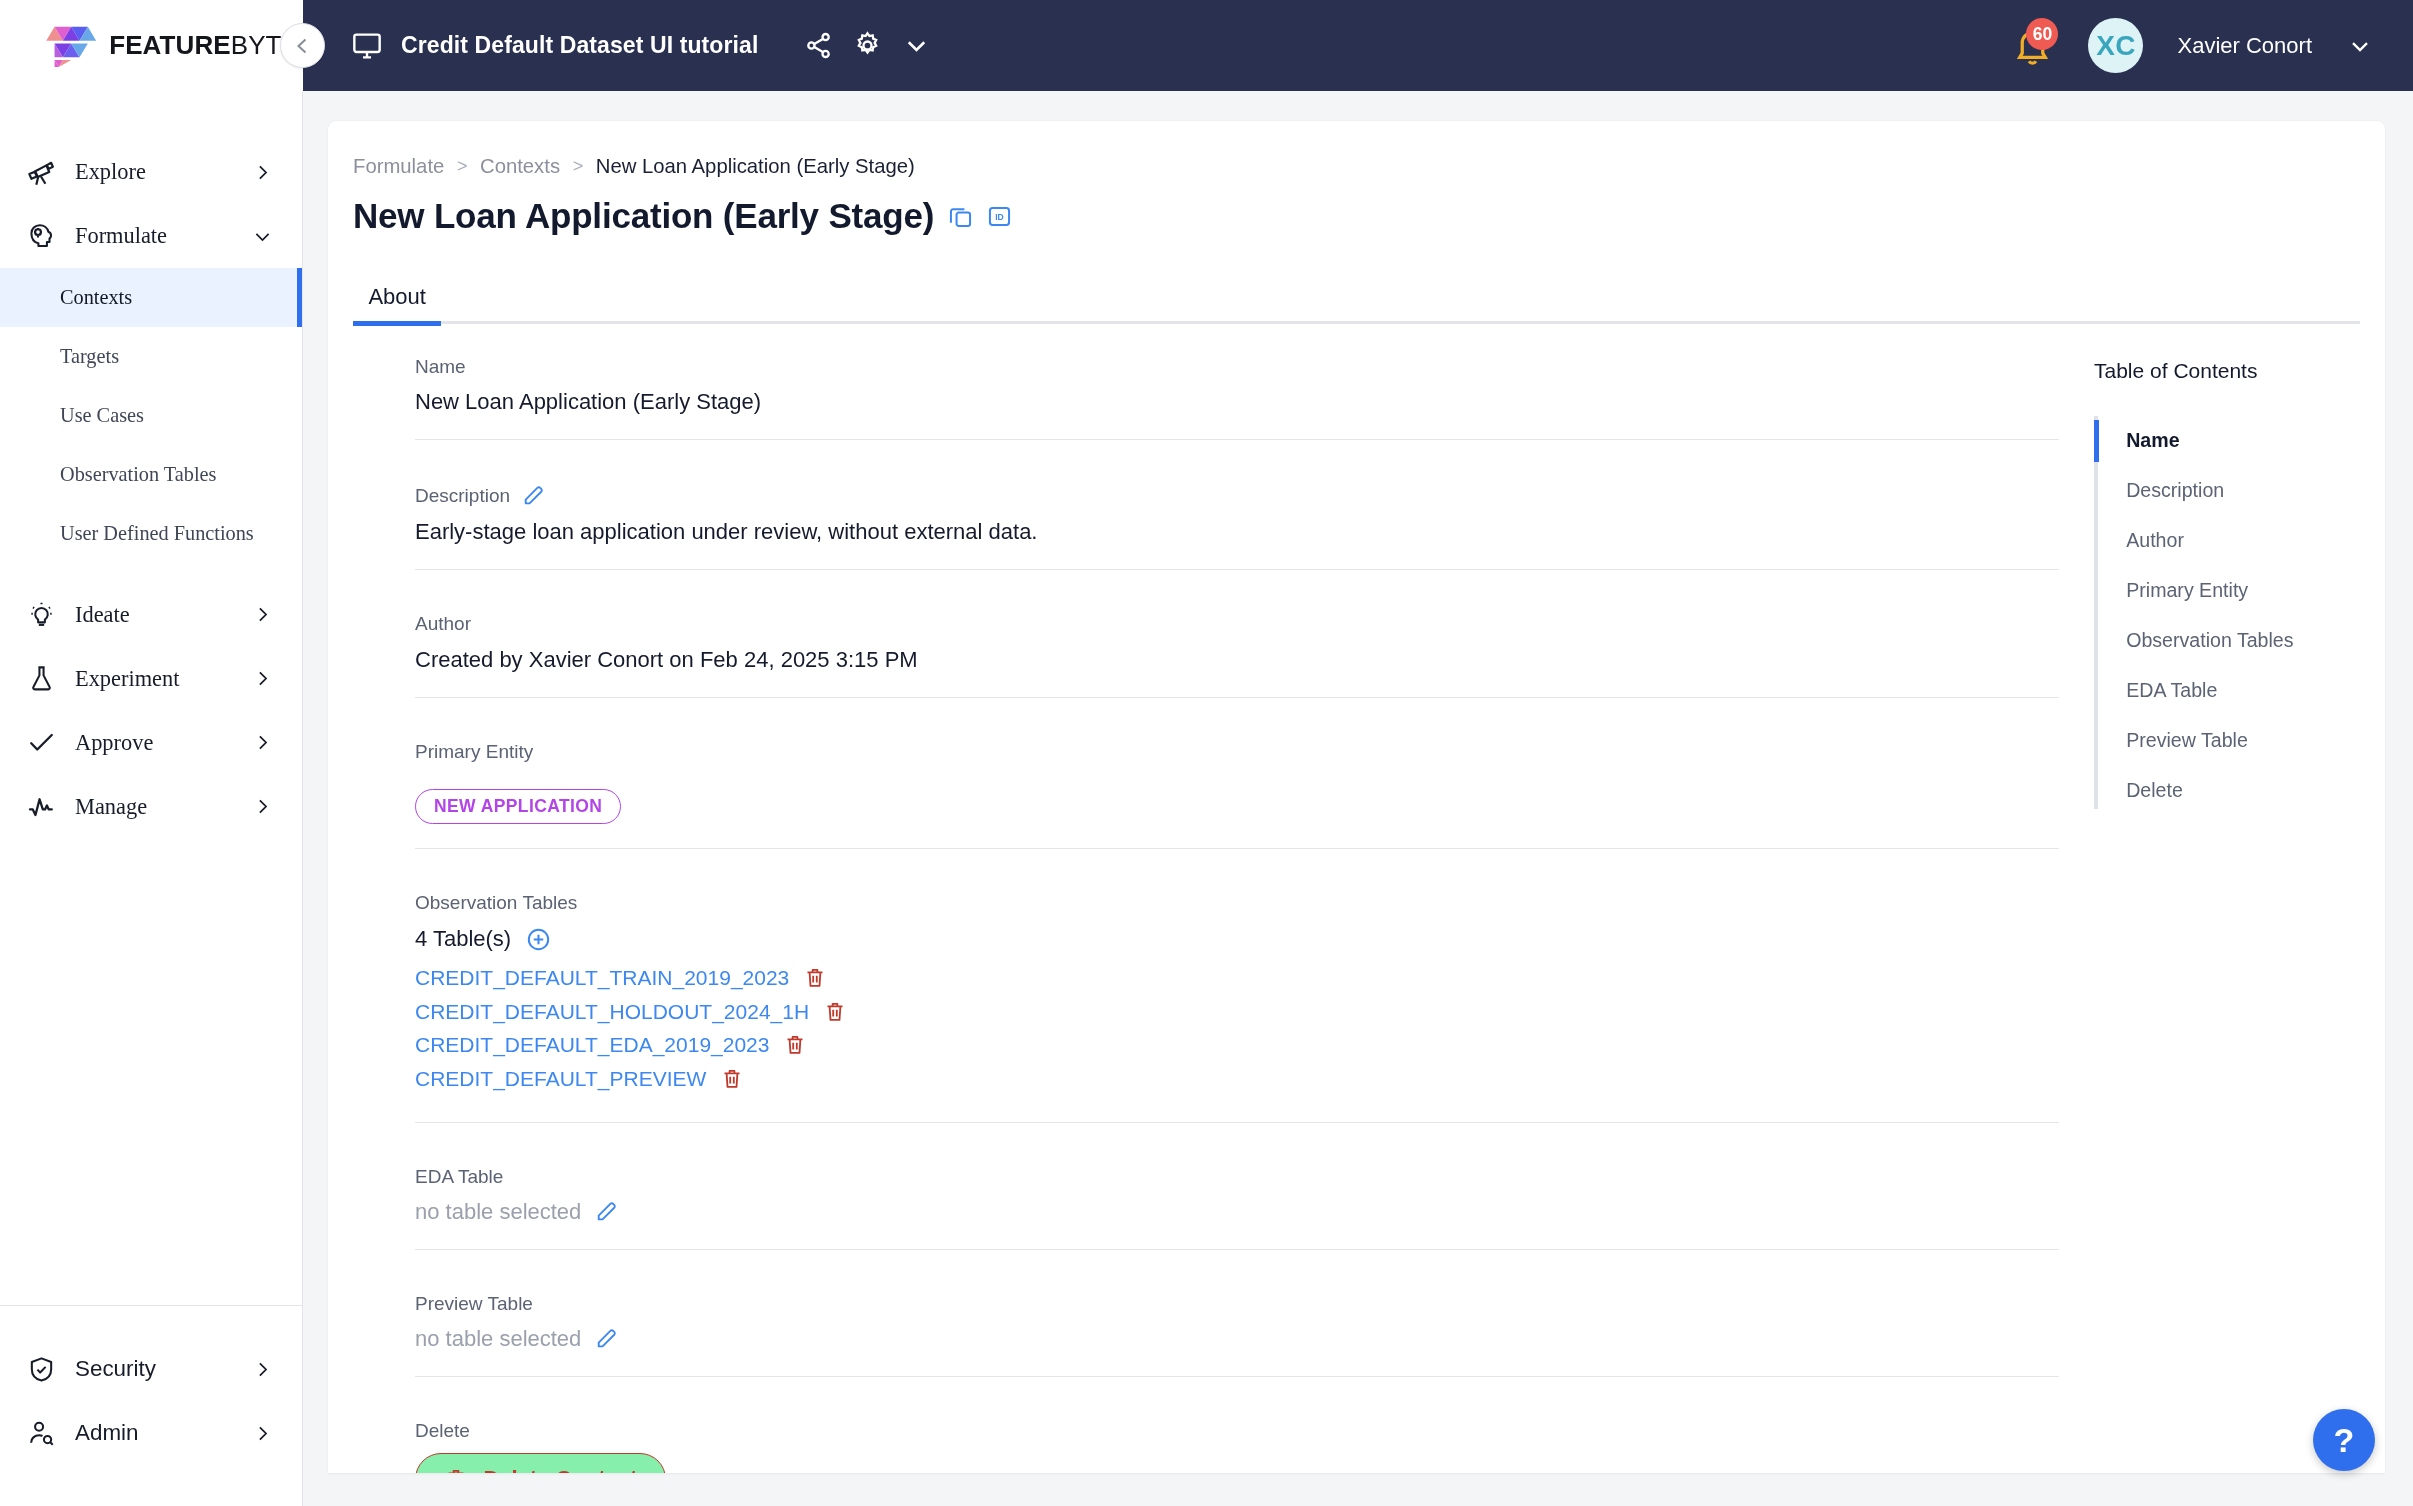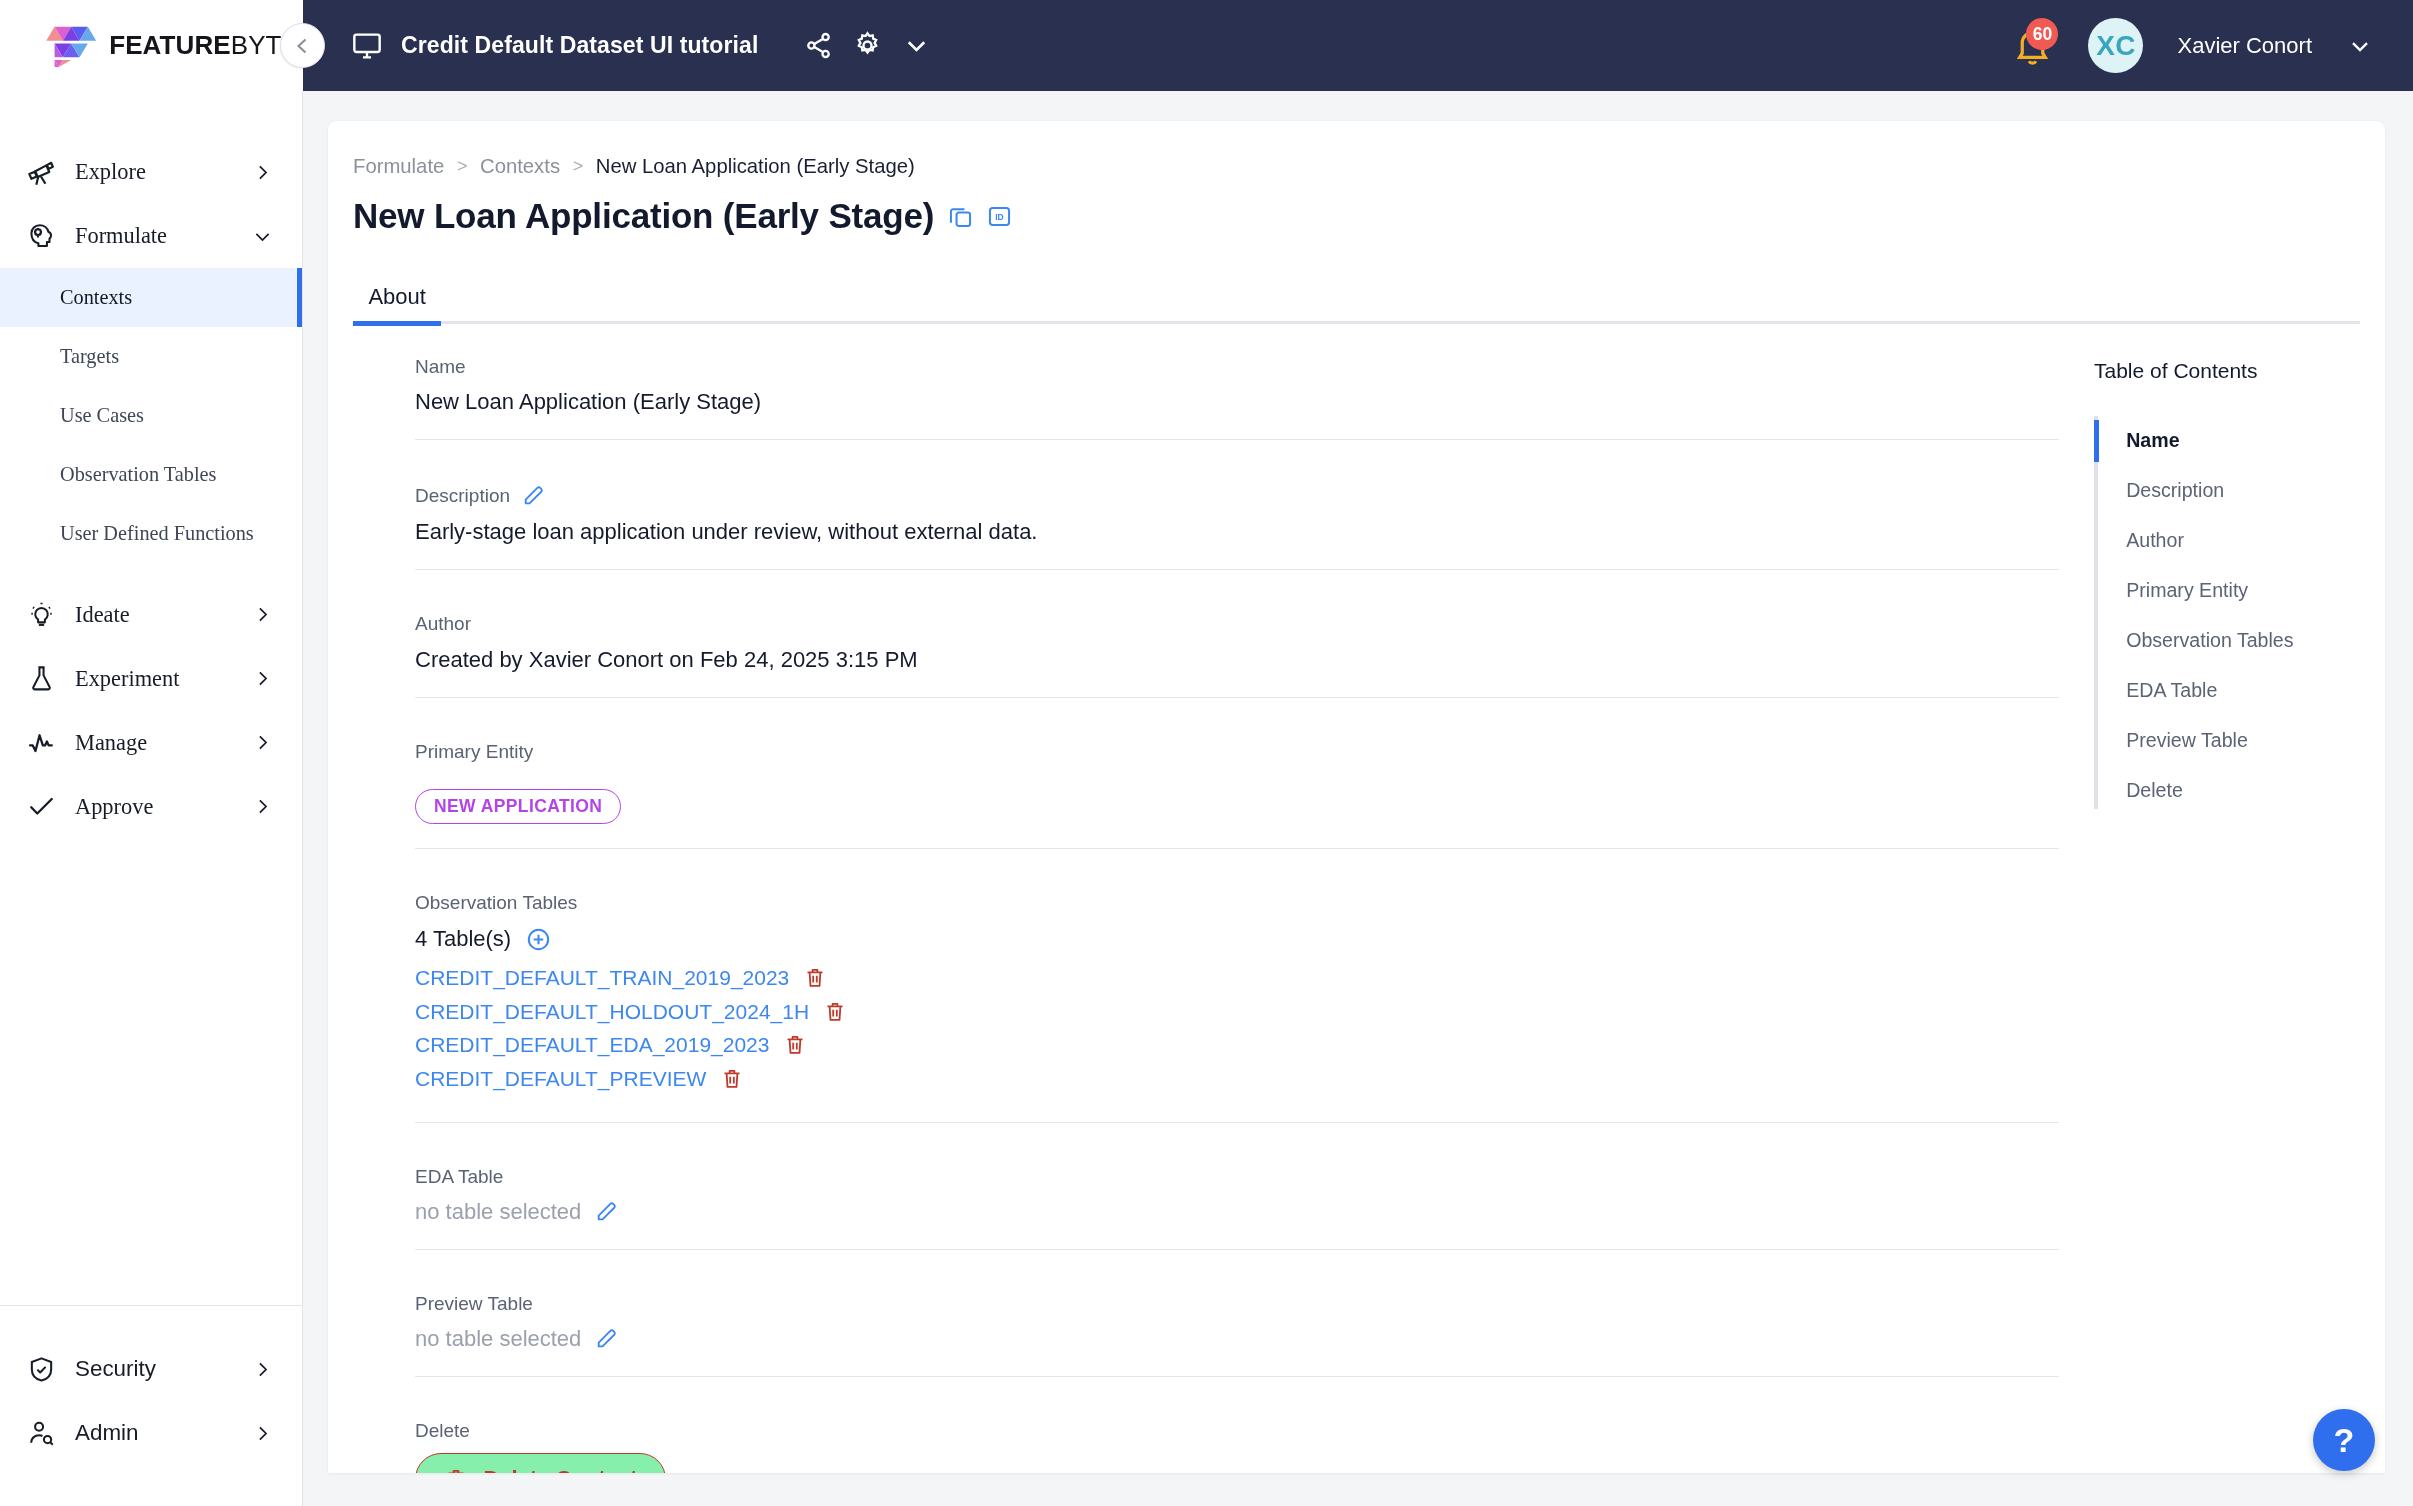--- a/index.html
+++ b/index.html
@@ -290,36 +290,36 @@
         </span>
         <span class="nav-label">Experiment</span>
         <svg class="nav-caret" viewBox="0 0 24 24" fill="none" stroke="#171c29" stroke-width="2">
             <path d="M9 5l7 7-7 7"></path>
           </svg>
       </div>
 
       <div class="nav-row">
         <span class="nav-ico">
           <svg viewBox="0 0 24 24" width="29" height="29" fill="none" stroke="#171c29" stroke-width="1.9" stroke-linecap="round" stroke-linejoin="round">
+            <path d="M3.5 12.6l5 5.2L20.5 5.8"></path>
+          </svg>
+        </span>
+        <span class="nav-label">Approve</span>
+        <svg class="nav-caret" viewBox="0 0 24 24" fill="none" stroke="#171c29" stroke-width="2">
+            <path d="M9 5l7 7-7 7"></path>
+          </svg>
+      </div>
+
+      <div class="nav-row">
+        <span class="nav-ico">
+          <svg viewBox="0 0 24 24" width="29" height="29" fill="none" stroke="#171c29" stroke-width="1.9" stroke-linecap="round" stroke-linejoin="round">
             <path d="M2.5 14.4h2.3l2.2 4.6 3.4-13 2.7 8.4h1.8l1.6-3.2 1.4 3.2h2.6"></path>
           </svg>
         </span>
         <span class="nav-label">Manage</span>
-        <svg class="nav-caret" viewBox="0 0 24 24" fill="none" stroke="#171c29" stroke-width="2">
-            <path d="M9 5l7 7-7 7"></path>
-          </svg>
-      </div>
-
-      <div class="nav-row">
-        <span class="nav-ico">
-          <svg viewBox="0 0 24 24" width="29" height="29" fill="none" stroke="#171c29" stroke-width="1.9" stroke-linecap="round" stroke-linejoin="round">
-            <path d="M3.5 12.6l5 5.2L20.5 5.8"></path>
-          </svg>
-        </span>
-        <span class="nav-label">Approve</span>
         <svg class="nav-caret" viewBox="0 0 24 24" fill="none" stroke="#171c29" stroke-width="2">
             <path d="M9 5l7 7-7 7"></path>
           </svg>
       </div>
     </div>
 
     <div class="sb-bottom">
       <div class="nav-row">
         <span class="nav-ico">
           <svg viewBox="0 0 24 24" width="29" height="29" fill="none" stroke="#171c29" stroke-width="1.7" stroke-linejoin="round">

